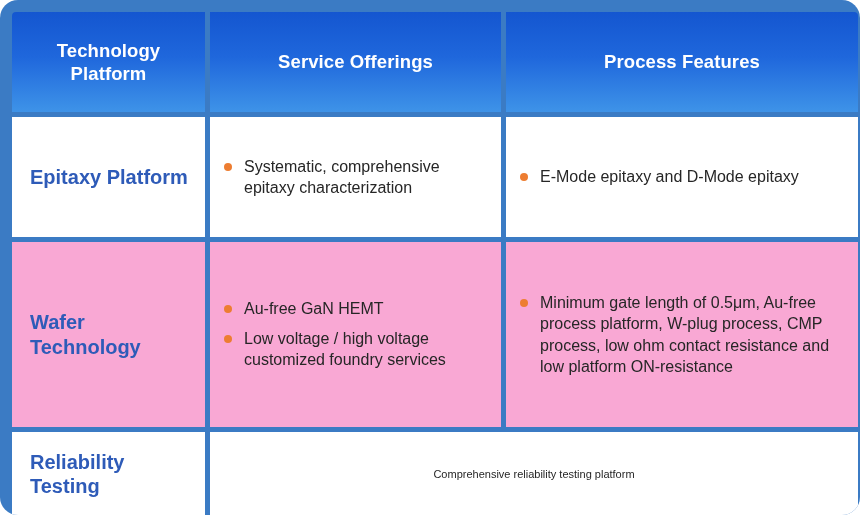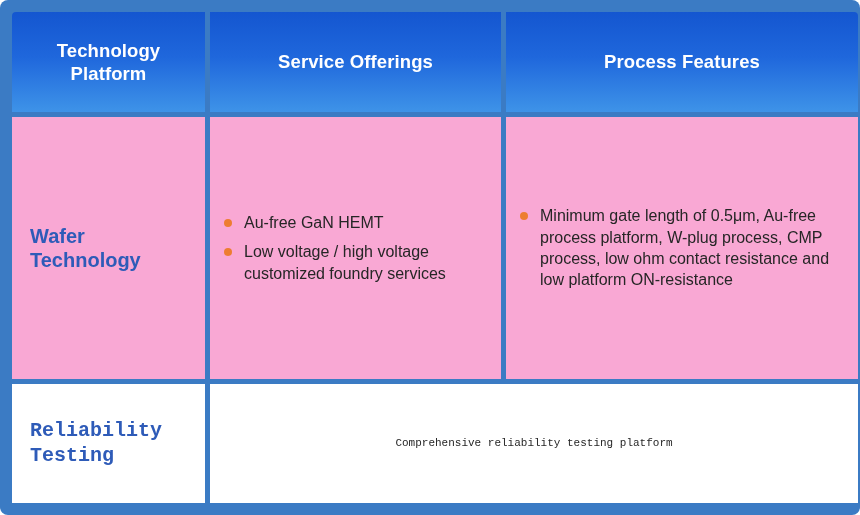--- a/index.html
+++ b/index.html
@@ -17,21 +17,21 @@
 
   #table-frame {
     position: absolute;
     left: 0px;
     top: 0px;
     width: 860px;
     height: 515px;
     box-sizing: border-box;
     padding: 7px 7px 7px 7px;
     background: #3b7bc4;
-    border-radius: 8px;
+    border-radius: 18px;
     overflow: hidden;
   }
 
   table.spec-table {
     width: 846px;
     height: 501px;
     border-collapse: separate;
     border-spacing: 5px;
     table-layout: fixed;
   }
@@ -121,20 +121,39 @@
     </colgroup>
     <thead>
       <tr>
         <th class="col-platform">Technology Platform</th>
         <th class="col-service">Service Offerings</th>
         <th class="col-process">Process Features</th>
       </tr>
     </thead>
     <tbody>
 
+      <tr class="row-plain" style="height:120px;">
+        <td class="cell-platform">Epitaxy Platform</td>
+        <td class="cell-service">
+          <ul class="bullets">
+            <li>
+              <span class="bullet-dot"></span>
+              <span class="bullet-text">Systematic, comprehensive epitaxy characterization</span>
+            </li>
+          </ul>
+        </td>
+        <td class="cell-process">
+          <ul class="bullets">
+            <li>
+              <span class="bullet-dot"></span>
+              <span class="bullet-text">E-Mode epitaxy  and D-Mode epitaxy</span>
+            </li>
+          </ul>
+        </td>
+      </tr>
 
       <tr class="row-shaded" style="height:185px;">
         <td class="cell-platform">Wafer Technology</td>
         <td class="cell-service">
           <ul class="bullets">
             <li>
               <span class="bullet-dot"></span>
               <span class="bullet-text">Au-free GaN HEMT</span>
             </li>
             <li>
@@ -146,20 +165,20 @@
         <td class="cell-process">
           <ul class="bullets">
             <li>
               <span class="bullet-dot"></span>
               <span class="bullet-text">Minimum gate length of 0.5μm, Au-free process platform, W-plug process, CMP process, low ohm contact resistance and low platform ON-resistance</span>
             </li>
           </ul>
         </td>
       </tr>
 
-      <tr class="row-plain" style="height:84px;font-family:Liberation Mono, monospace;">
+      <tr class="row-plain" style="height:84px;">
         <td class="cell-platform">Reliability Testing</td>
         <td class="cell-summary" colspan="2">Comprehensive reliability testing platform</td>
       </tr>
 
     </tbody>
   </table>
 </div>
 
 </body></html>

